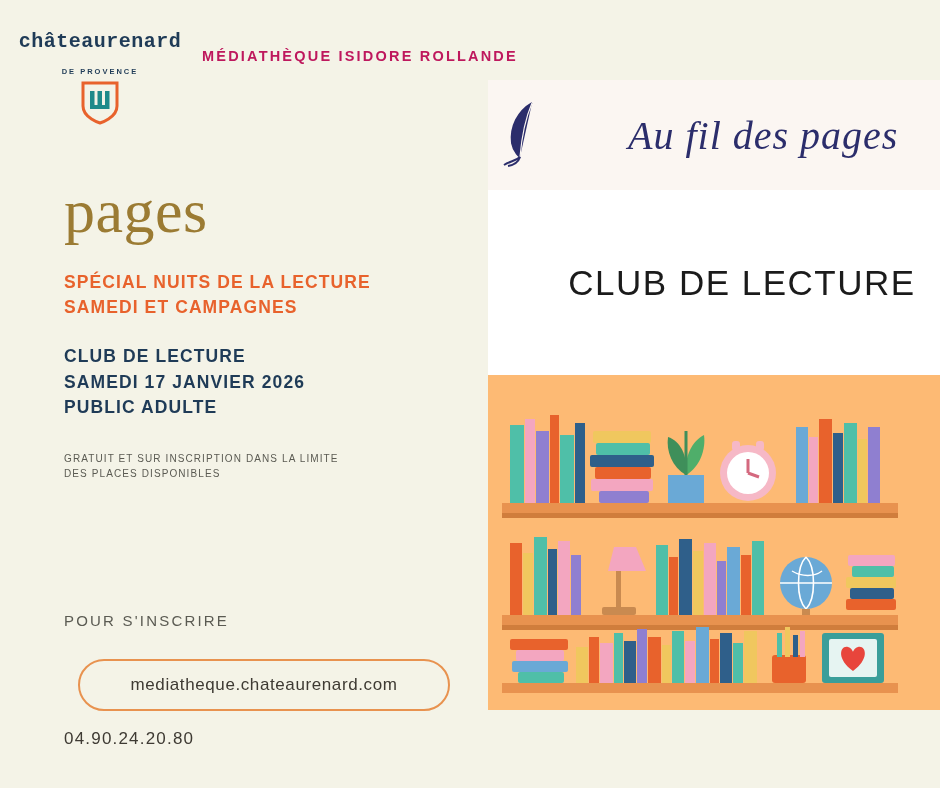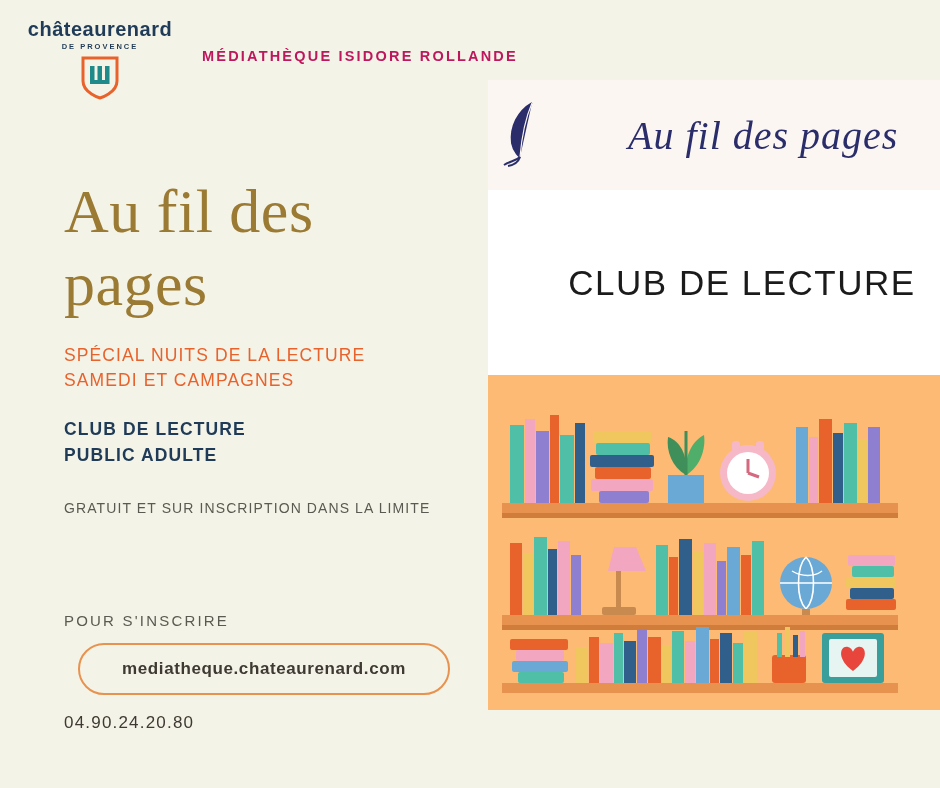--- a/index.html
+++ b/index.html
@@ -22,33 +22,34 @@
     display: flex;
     align-items: flex-start;
   }
   .logo-block {
     width: 160px;
     display: flex;
     flex-direction: column;
     align-items: center;
   }
   .logo-word {
-    font-family: Liberation Sans, sans-serif;
+    font-family: Liberation Mono, monospace;
     font-weight: bold;
     font-size: 20px;
     letter-spacing: 0.5px;
     color: #1f3b57;
     white-space: nowrap;
+    margin-top: 12px;
   }
   .logo-sub {
     font-size: 7.5px;
     letter-spacing: 2px;
     color: #1f3b57;
     font-weight: bold;
-    margin-top: 1px;
+    margin-top: 14px;
   }
   .logo-shield { margin-top: 4px; }
   .header-title {
     margin-left: 22px;
     margin-top: 30px;
     font-size: 14.5px;
     letter-spacing: 2.2px;
     color: #be185d;
     font-weight: bold;
   }
@@ -62,66 +63,65 @@
   .big-title {
     font-family: "Liberation Serif", serif;
     font-size: 62px;
     line-height: 1.18;
     color: #9b7b33;
     letter-spacing: 0.5px;
   }
   .subtitle {
     margin-top: 22px;
     color: #e8622c;
-    font-weight: normal;
+    font-weight: bold;
     font-size: 17.5px;
     letter-spacing: 1.1px;
     line-height: 1.42;
   }
   .details {
     margin-top: 24px;
     color: #1f3b57;
     font-weight: bold;
     font-size: 17.5px;
     letter-spacing: 1.1px;
     line-height: 1.47;
   }
   .note {
     margin-top: 30px;
     color: #5a5a52;
-    font-size: 14px;
+    font-size: 10px;
     letter-spacing: 1.1px;
     line-height: 1.5;
   }
 
   
   .register {
     position: absolute;
     left: 64px; top: 612px;
     width: 400px;
     text-align: left;
   }
   .register-label {
     color: #5a5a52;
     font-size: 15px;
     letter-spacing: 2.2px;
   }
   .register-pill {
-    margin: 14px auto 0;
+    margin: 30px auto 0;
     width: 372px;
     height: 52px;
     border: 2px solid #e8924f;
     border-radius: 26px;
     display: flex;
     align-items: center;
     justify-content: center;
     color: #3e3a33;
     font-size: 17px;
     letter-spacing: 0.6px;
-    font-weight: bold;
   }
   .register-phone {
     margin-top: 18px;
     color: #3e3a33;
     font-size: 17px;
     letter-spacing: 1.2px;
   }
 
   
   .right {
@@ -180,33 +180,34 @@
           <rect x="25" y="11" width="4.5" height="14" fill="#1f8a8a"></rect>
           <rect x="10" y="25" width="19.5" height="4" fill="#1f8a8a"></rect>
         </svg>
       </div>
     </div>
     <div class="header-title">MÉDIATHÈQUE ISIDORE ROLLANDE</div>
   </div>
 
   <div class="left">
     <div class="big-title">
-      <div>Au fil des</div>
       <div>pages</div>
     </div>
     <div class="subtitle">
       <div>SPÉCIAL NUITS DE LA LECTURE</div>
       <div>SAMEDI ET CAMPAGNES</div>
     </div>
     <div class="details">
       <div>CLUB DE LECTURE</div>
+      <div>SAMEDI 17 JANVIER 2026</div>
       <div>PUBLIC ADULTE</div>
     </div>
     <div class="note">
       <div>GRATUIT ET SUR INSCRIPTION DANS LA LIMITE</div>
+      <div>DES PLACES DISPONIBLES</div>
     </div>
   </div>
 
   <div class="register">
     <div class="register-label">POUR S'INSCRIRE</div>
     <div class="register-pill">
       <span>mediatheque.chateaurenard.com</span>
     </div>
     <div class="register-phone">04.90.24.20.80</div>
   </div>

